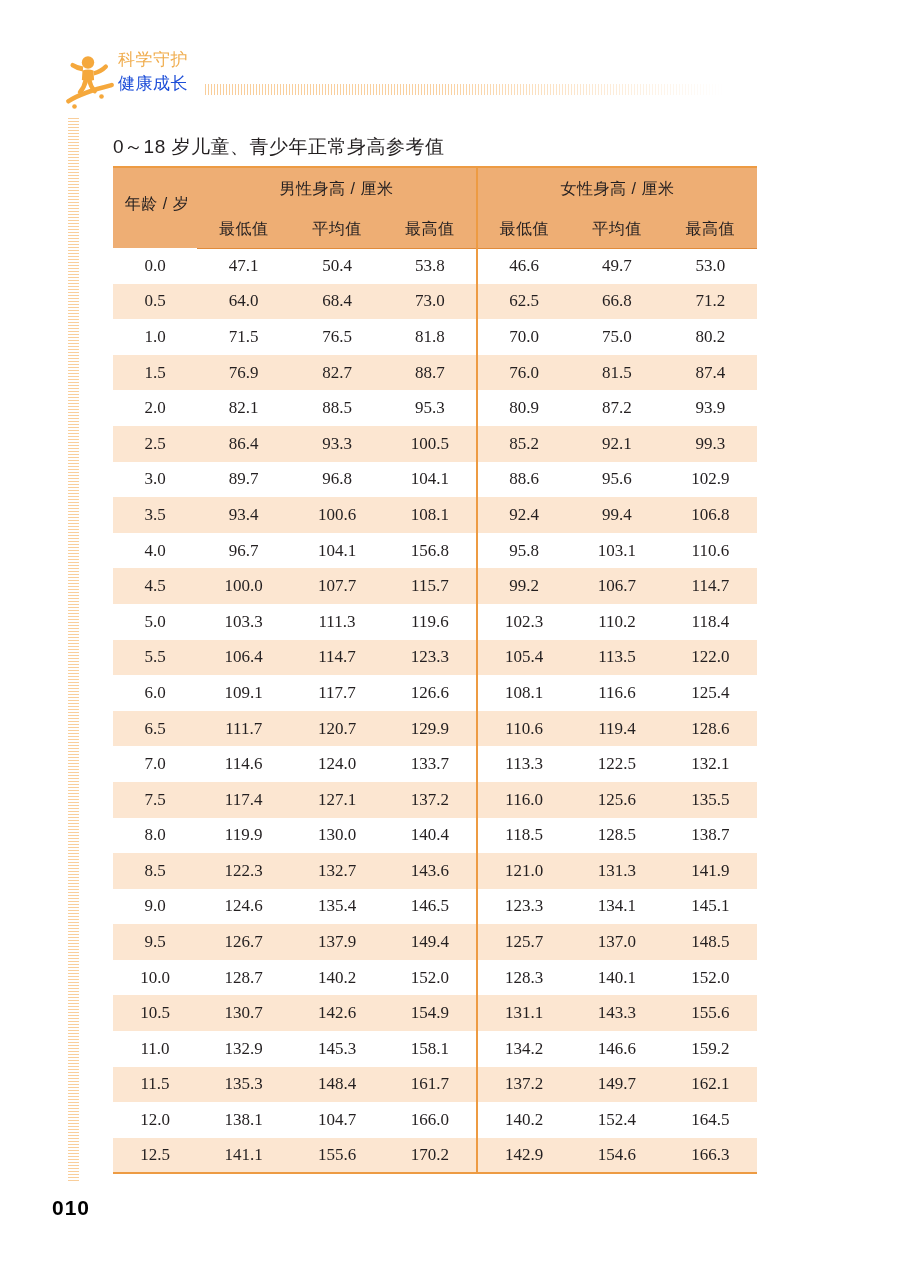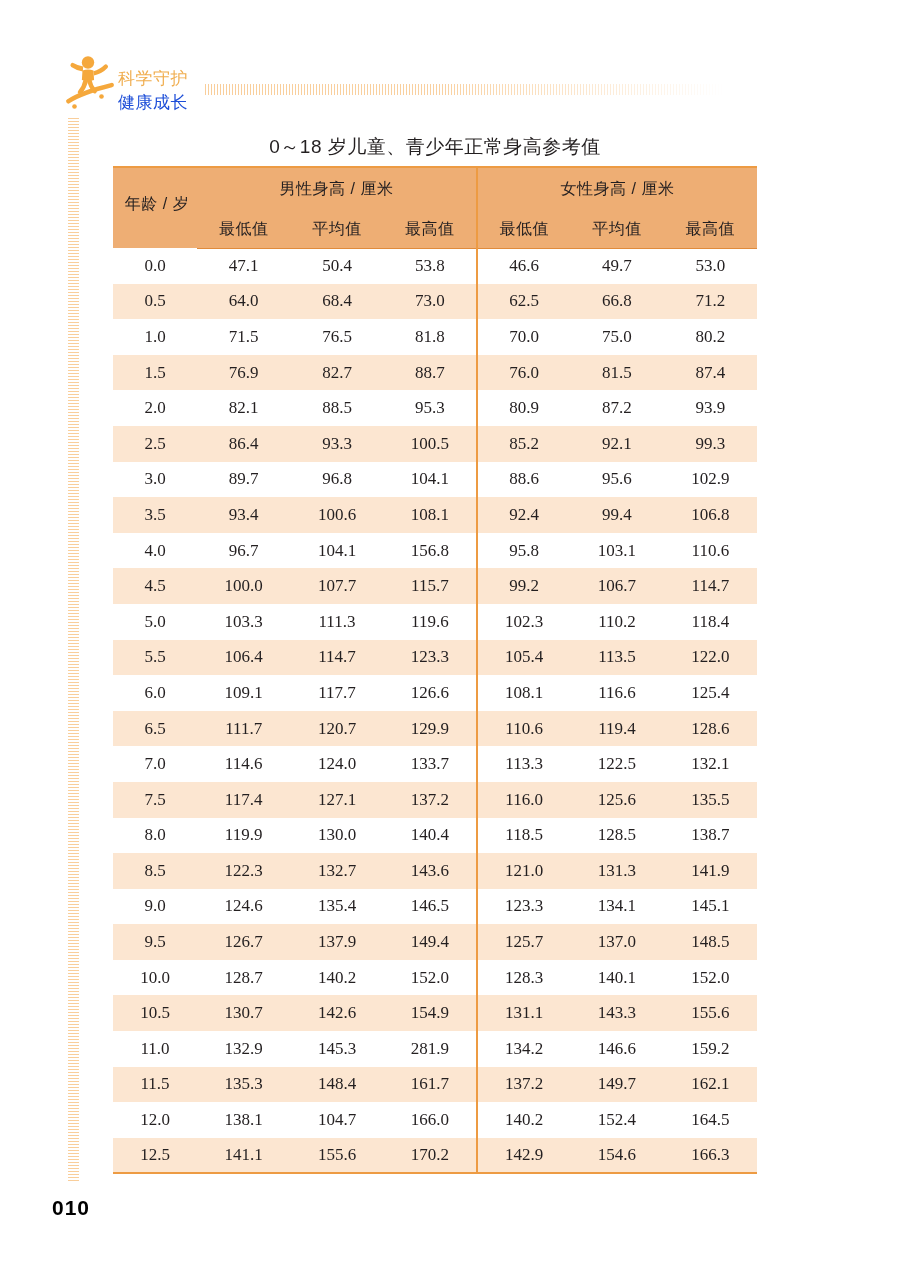--- a/index.html
+++ b/index.html
@@ -24,23 +24,23 @@
   }
 
   #brand-logo {
     position: absolute;
     left: 58px; top: 50px;
     width: 62px; height: 62px;
   }
 
   #brand-text {
     position: absolute;
-    left: 118px; top: 68px;
+    left: 118px; top: 48px;
     width: 110px;
-    font-family: Liberation Mono, monospace;
+    font-family: Liberation Serif, serif;
     line-height: 1.42;
   }
   #brand-line1 {
     display: block;
     font-size: 17px;
     color: #F0AD4E;
     letter-spacing: 0.5px;
     font-weight: 500;
   }
   #brand-line2 {
@@ -77,21 +77,20 @@
       #F9CE9B 0px, #F9CE9B 1px,
       rgba(255,255,255,0) 1px, rgba(255,255,255,0) 3px
     );
   }
 
   
   #table-title {
     position: absolute;
     left: 113px; top: 134px;
     width: 644px;
-    text-align: center;
     font-family: "Liberation Sans", "DejaVu Sans", sans-serif;
     font-size: 19px;
     color: #231f20;
     letter-spacing: 0.5px;
   }
 
   
   #height-table {
     position: absolute;
     left: 113px; top: 166px;
@@ -430,21 +429,21 @@
         <td>142.6</td>
         <td>154.9</td>
         <td class="sep-left">131.1</td>
         <td>143.3</td>
         <td>155.6</td>
       </tr>
       <tr class="odd">
         <td>11.0</td>
         <td>132.9</td>
         <td>145.3</td>
-        <td>281.9</td>
+        <td>158.1</td>
         <td class="sep-left">134.2</td>
         <td>146.6</td>
         <td>159.2</td>
       </tr>
       <tr class="even">
         <td>11.5</td>
         <td>135.3</td>
         <td>148.4</td>
         <td>161.7</td>
         <td class="sep-left">137.2</td>

